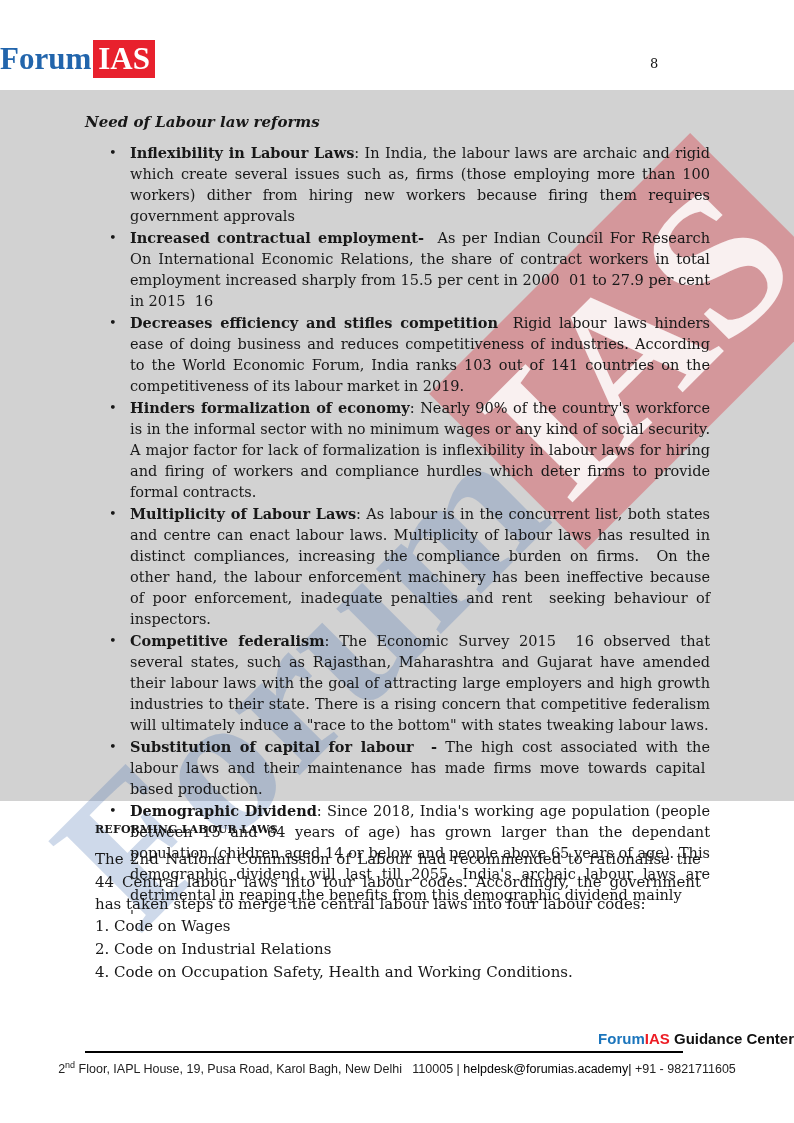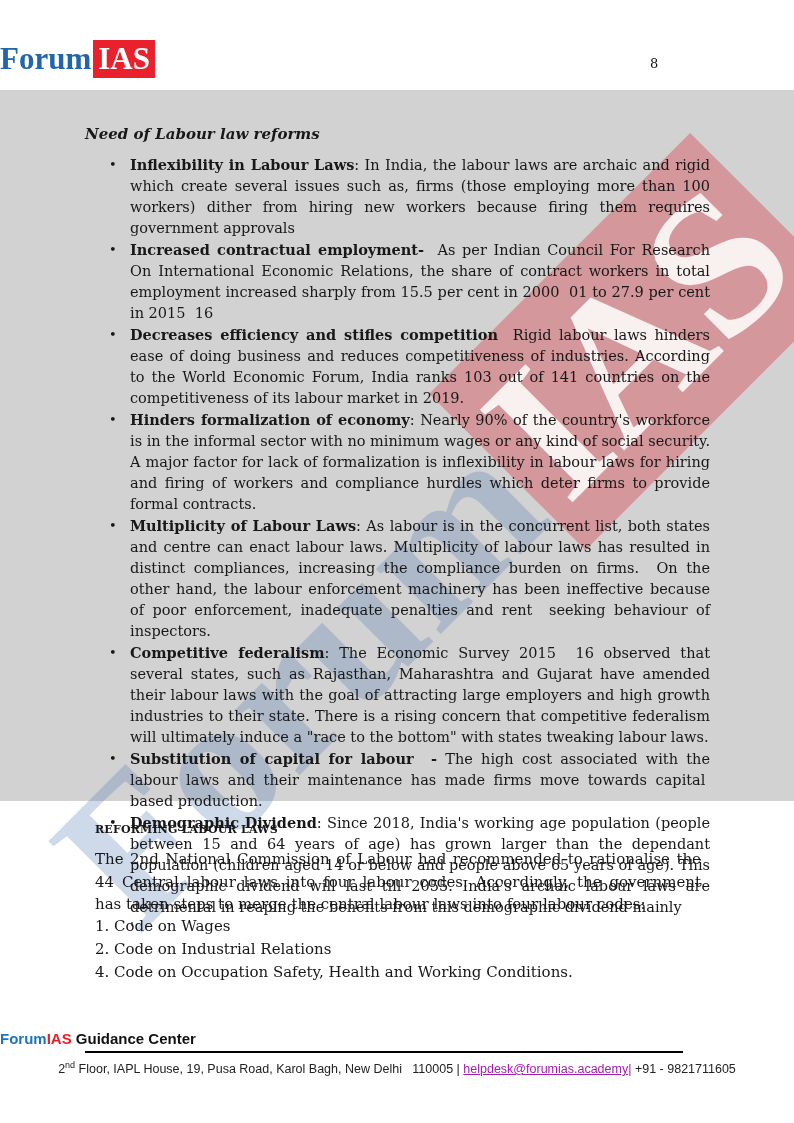--- a/index.html
+++ b/index.html
@@ -23,52 +23,52 @@
   .watermark {
     position:absolute; left:430px; top:550px; z-index:1; pointer-events:none;
     transform:translate(-50%,-50%) rotate(-45deg); white-space:nowrap;
     font-family:"Liberation Serif", serif; font-weight:bold; font-size:200px; line-height:200px;
   }
   .wm-forum { color:rgba(80,120,180,0.28); }
   .wm-ias { background:rgba(215,55,65,0.38); color:rgba(255,255,255,0.85); padding:0 18px; }
 
   
   .content1 {
-    position:absolute; top:124px; left:85px; width:625px; z-index:2;
+    position:absolute; top:112px; left:85px; width:625px; z-index:2;
     font-size:14.5px; line-height:21px;
   }
   .s1-title { font-weight:bold; font-style:italic; font-size:15px; margin:0 0 9px 0; }
   ul.bullets { list-style:none; margin:0; padding:0; }
   ul.bullets li { position:relative; padding-left:45px; text-align:justify; }
   ul.bullets li::before { content:"\2022"; position:absolute; left:24px; top:0; font-size:13px; }
   .trailing-mark { padding-left:45px; }
 
   
   .section2 {
     position:absolute; top:819px; left:95px; width:606px; z-index:2;
     font-size:15px; line-height:22.3px;
   }
   .s2-title { font-weight:bold; font-size:11px; letter-spacing:0.2px; margin:0 0 7px 0; }
   .s2-para { margin:0; text-align:justify; }
   .code-item { line-height:22.8px; }
 
   
   .footer-title {
-    position:absolute; top:1030px; left:0; width:100%; text-align:left; z-index:2;
+    position:absolute; top:1030px; left:0; width:100%; text-align:right; z-index:2;
     font-family:"Liberation Sans", sans-serif; font-weight:bold; font-size:15px; color:#111;
   }
   .ft-forum { color:#1B75BC; }
   .ft-ias { color:#ED1C24; }
   .footer-rule { position:absolute; top:1051px; left:85px; width:598px; height:0; border-top:2px solid #000; z-index:2; }
   .footer-address {
     position:absolute; top:1060px; left:0; width:100%; text-align:center; z-index:2;
     font-family:"Liberation Sans", sans-serif; font-size:12.5px; color:#222;
   }
   .footer-address sup { font-size:9px; }
-  .email-link { color:#a21caf; text-decoration:underline; cursor:pointer; }
+  .email-link { color:#000000; cursor:pointer; }
 </style>
 </head>
 <body>
 
 <div class="logo">
   <span class="logo-forum">Forum</span><span class="logo-ias">IAS</span>
 </div>
 <div class="page-number">8</div>
 
 <div class="gray-box"></div>

